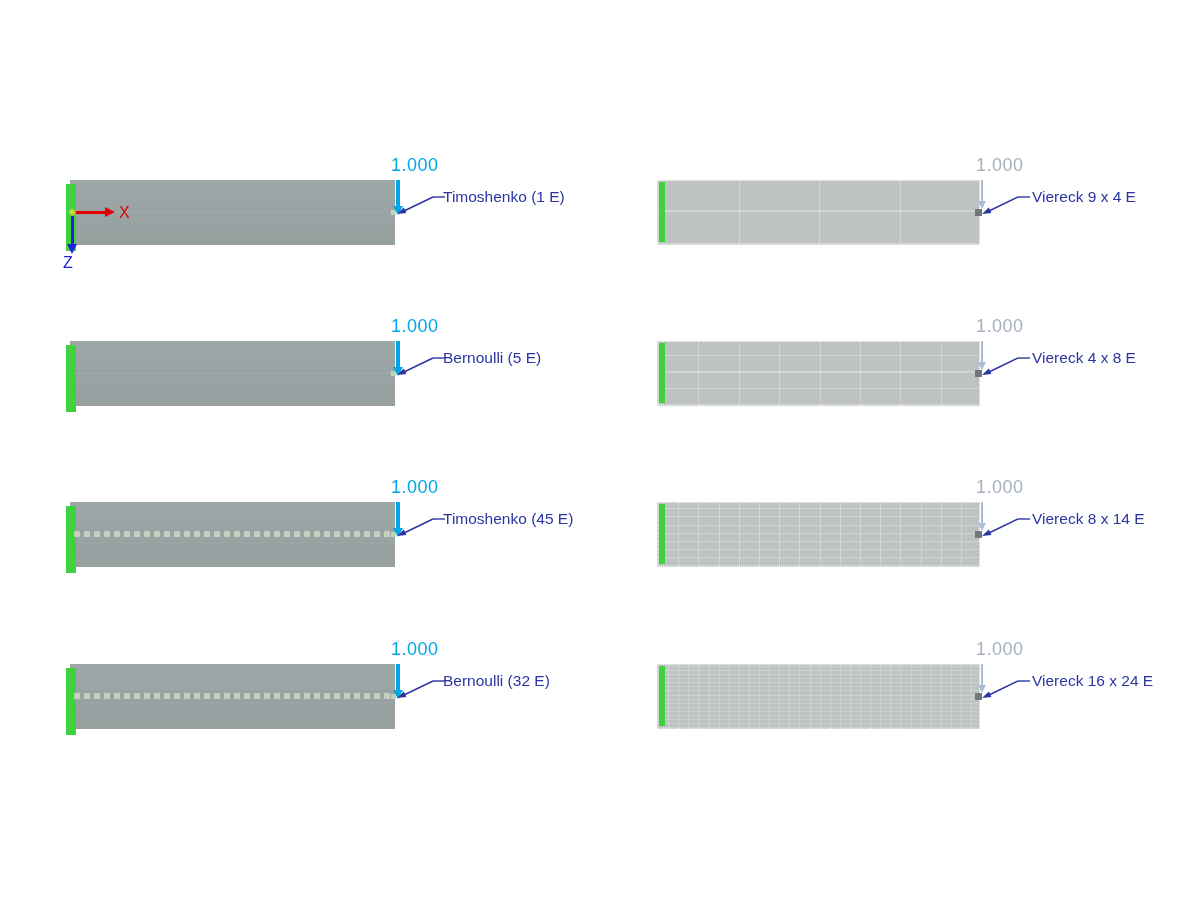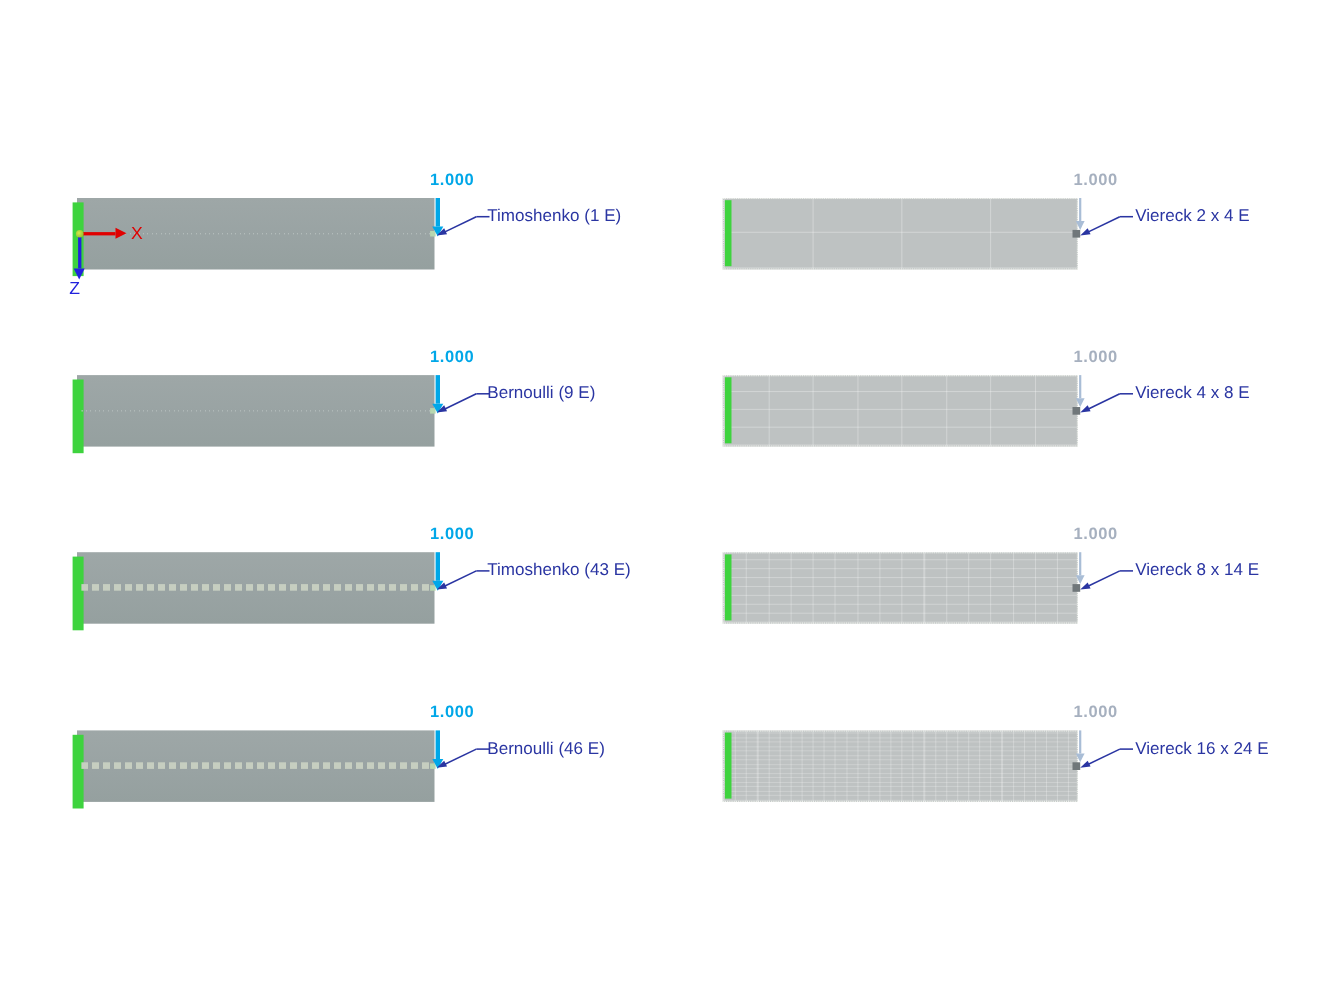--- a/index.html
+++ b/index.html
@@ -41,21 +41,21 @@
     top:29px; height:6px;
     background:repeating-linear-gradient(90deg,#c6cec0 0 6px, transparent 6px 10px);
   }
 
   
   .support { position:absolute; background:#3ed33e; }
   .support.member { left:-4px; top:4px; width:10px; height:67px; }
   .support.plate  { left:2px;  top:2px; width:6px;  height:60px; }
 
   
-  .load-label { position:absolute; top:-25px; font-size:15px; letter-spacing:.5px;font-weight:bold; }
+  .load-label { position:absolute; top:-25px; font-size:18px; letter-spacing:.5px; }
   .left  .load-label { left:321px; color:#00a7e8; }
   .right .load-label { left:319px; color:#a6b0bf; }
 
   .load-shaft { position:absolute; top:0; }
   .left  .load-shaft { left:326px; width:4px; height:26px; background:#00a7e8; }
   .right .load-shaft { left:324px; width:2px; height:21px; background:#a9bdd6; }
   .load-head { position:absolute; width:0; height:0; }
   .left  .load-head { left:323px; top:26px; border-left:5px solid transparent;
                       border-right:5px solid transparent; border-top:9px solid #00a7e8; }
   .right .load-head { left:321px; top:21px; border-left:4px solid transparent;
@@ -121,68 +121,68 @@
   <div class="centerline"></div>
   <div class="tip-mark"></div>
   <div class="load-label">1.000</div>
   <div class="load-shaft"></div>
   <div class="load-head"></div>
   <svg class="leader" viewBox="0 0 52 26">
     <polygon points="4,22 13.4,20.9 10.8,15.5" fill="#2a35a2"></polygon>
     <line x1="11" y1="19" x2="40" y2="5" stroke="#2a35a2" stroke-width="1.4"></line>
     <line x1="40" y1="5" x2="52" y2="5" stroke="#2a35a2" stroke-width="1.4"></line>
   </svg>
-  <div class="ann-label">Bernoulli (9 E)</div>
+  <div class="ann-label">Bernoulli (5 E)</div>
 </div>
 
 <div class="model left" style="left:70px; top:502px;">
   <div class="beam member-beam"></div>
   <div class="support member"></div>
   <div class="centerline coarse"></div>
   <div class="tip-mark"></div>
   <div class="load-label">1.000</div>
   <div class="load-shaft"></div>
   <div class="load-head"></div>
   <svg class="leader" viewBox="0 0 52 26">
     <polygon points="4,22 13.4,20.9 10.8,15.5" fill="#2a35a2"></polygon>
     <line x1="11" y1="19" x2="40" y2="5" stroke="#2a35a2" stroke-width="1.4"></line>
     <line x1="40" y1="5" x2="52" y2="5" stroke="#2a35a2" stroke-width="1.4"></line>
   </svg>
-  <div class="ann-label">Timoshenko (43 E)</div>
+  <div class="ann-label">Timoshenko (45 E)</div>
 </div>
 
 <div class="model left" style="left:70px; top:664px;">
   <div class="beam member-beam"></div>
   <div class="support member"></div>
   <div class="centerline coarse"></div>
   <div class="tip-mark"></div>
   <div class="load-label">1.000</div>
   <div class="load-shaft"></div>
   <div class="load-head"></div>
   <svg class="leader" viewBox="0 0 52 26">
     <polygon points="4,22 13.4,20.9 10.8,15.5" fill="#2a35a2"></polygon>
     <line x1="11" y1="19" x2="40" y2="5" stroke="#2a35a2" stroke-width="1.4"></line>
     <line x1="40" y1="5" x2="52" y2="5" stroke="#2a35a2" stroke-width="1.4"></line>
   </svg>
-  <div class="ann-label">Bernoulli (46 E)</div>
+  <div class="ann-label">Bernoulli (32 E)</div>
 </div>
 
 <div class="model right" style="left:657px; top:180px;">
   <div class="beam plate-beam mesh-2x4"></div>
   <div class="support plate"></div>
   <div class="load-label">1.000</div>
   <div class="load-shaft"></div>
   <div class="load-head"></div>
   <div class="tip-node"></div>
   <svg class="leader" viewBox="0 0 52 26">
     <polygon points="4,22 13.4,20.9 10.8,15.5" fill="#2a35a2"></polygon>
     <line x1="11" y1="19" x2="40" y2="5" stroke="#2a35a2" stroke-width="1.4"></line>
     <line x1="40" y1="5" x2="52" y2="5" stroke="#2a35a2" stroke-width="1.4"></line>
   </svg>
-  <div class="ann-label">Viereck 2 x 4 E</div>
+  <div class="ann-label">Viereck 9 x 4 E</div>
 </div>
 
 <div class="model right" style="left:657px; top:341px;">
   <div class="beam plate-beam mesh-4x8"></div>
   <div class="support plate"></div>
   <div class="load-label">1.000</div>
   <div class="load-shaft"></div>
   <div class="load-head"></div>
   <div class="tip-node"></div>
   <svg class="leader" viewBox="0 0 52 26">

